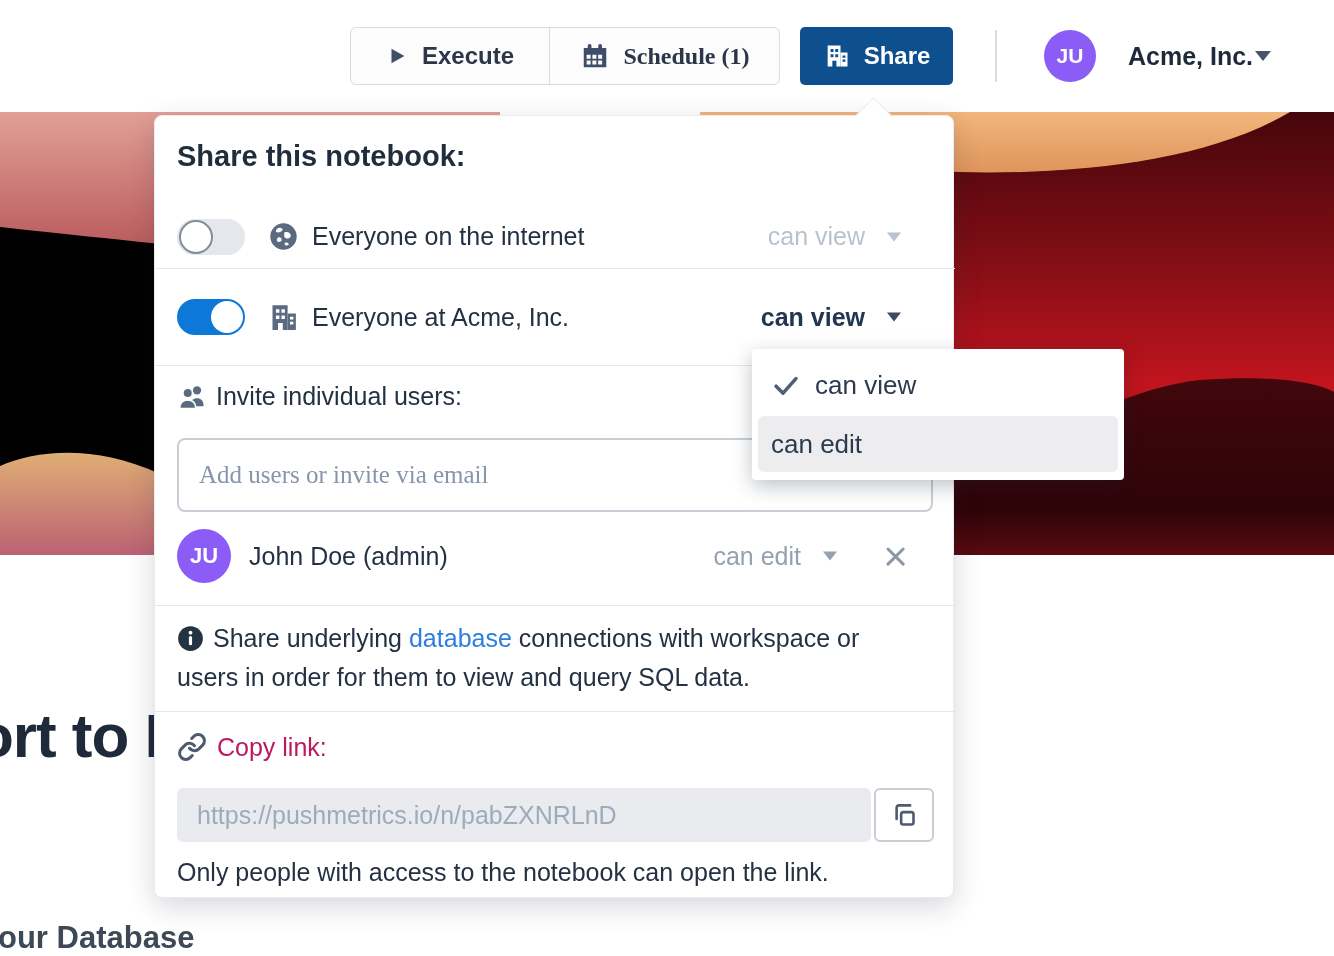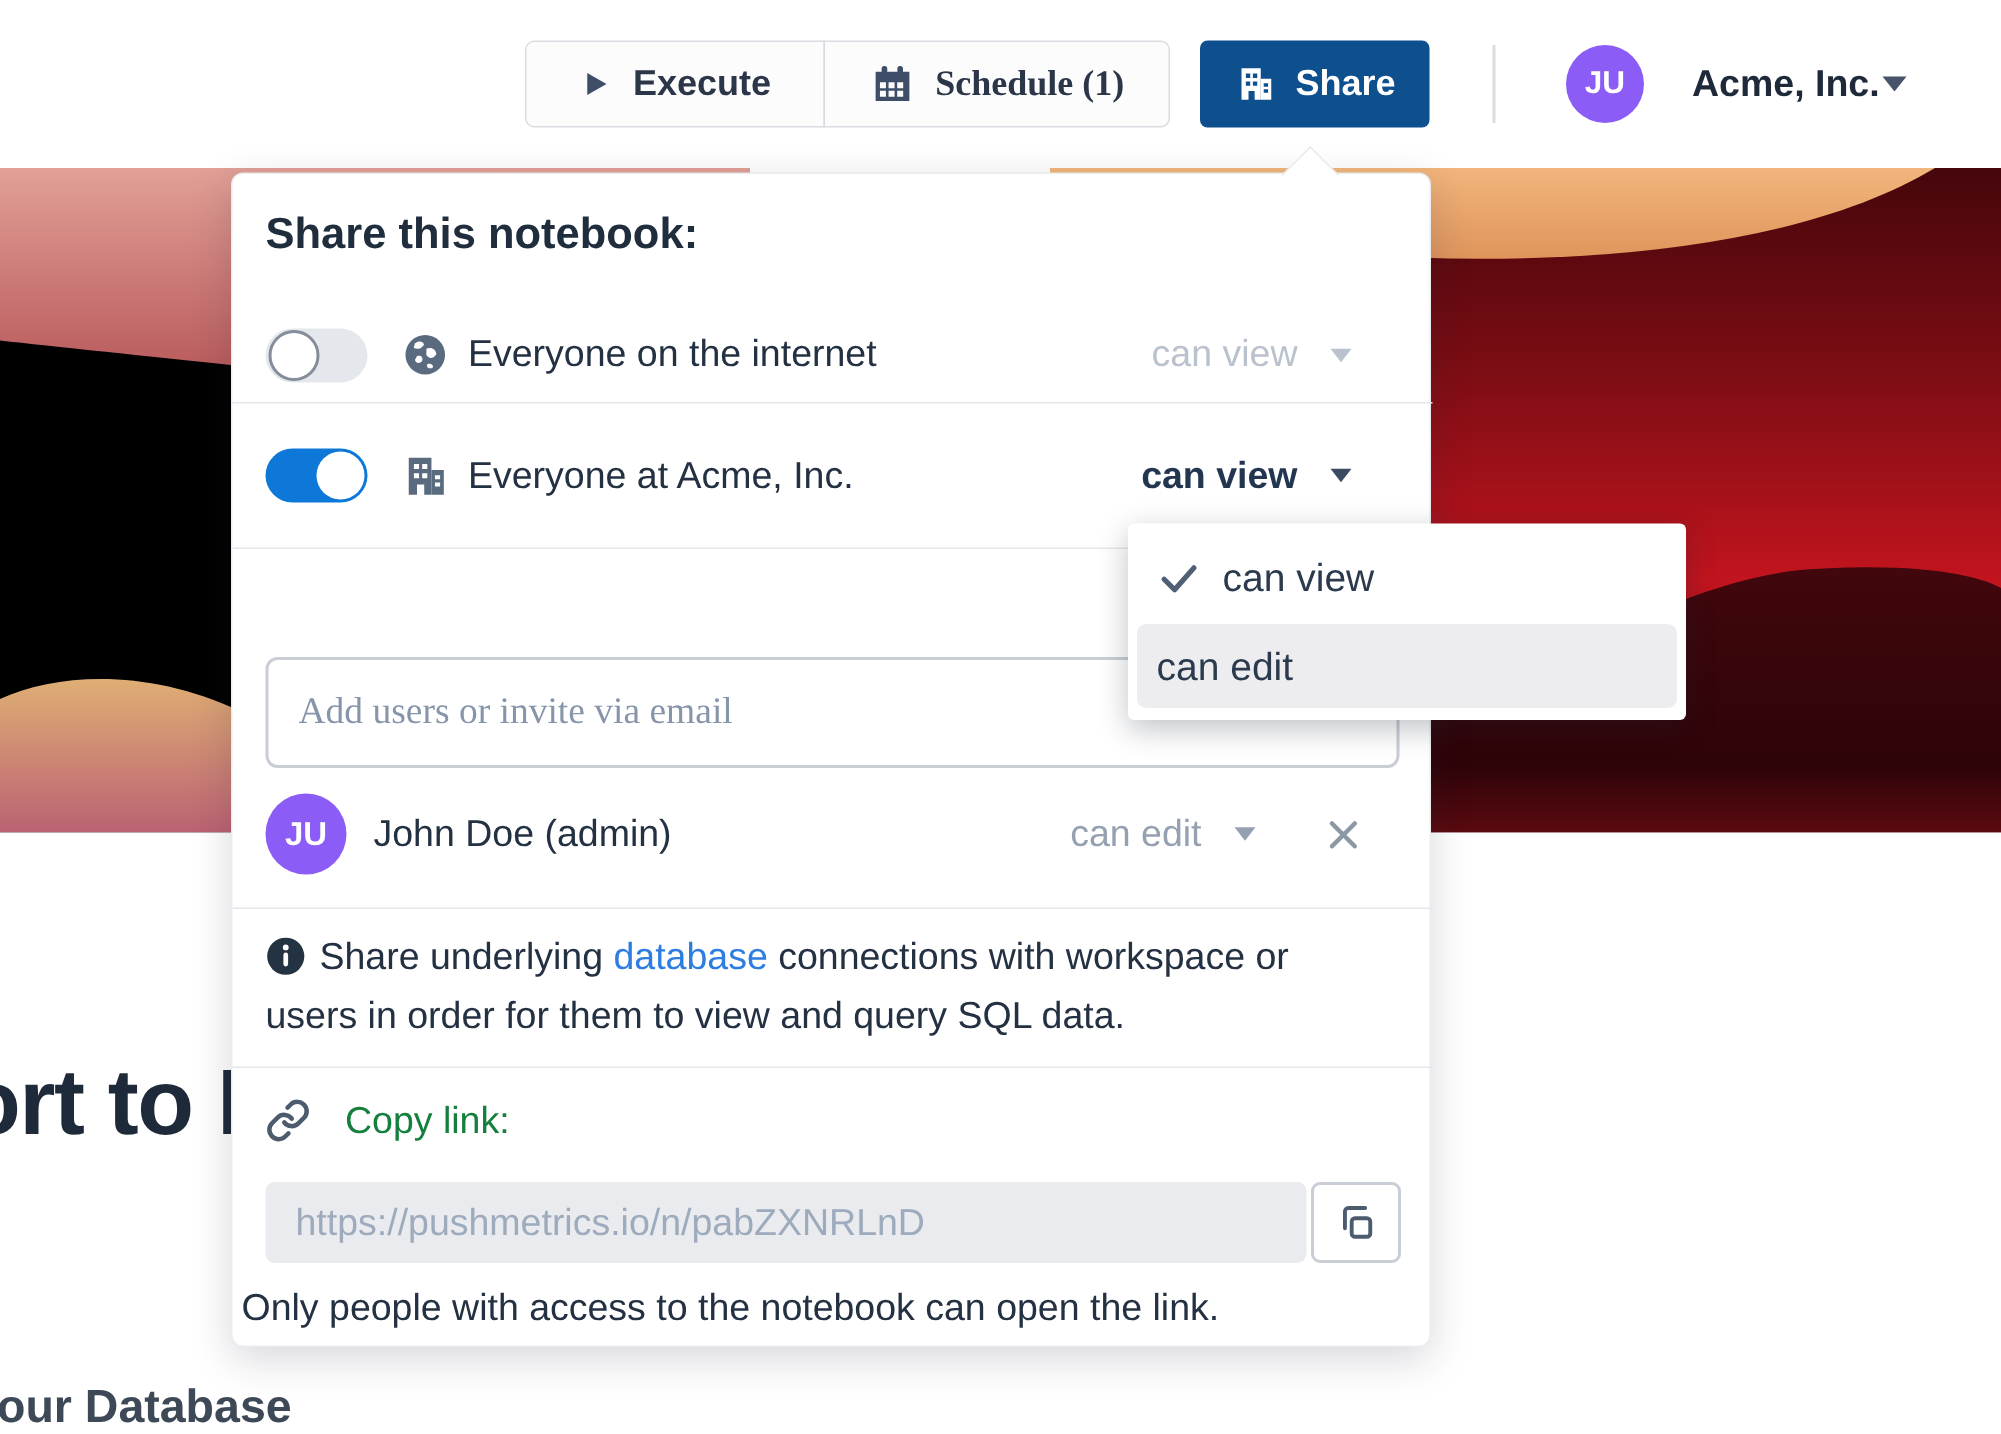--- a/index.html
+++ b/index.html
@@ -71,29 +71,29 @@
   .member-name{margin-left:18px;font-size:25px;color:#243142;}
   .member-perm{color:#95a1b0;}
   .member-caret{color:#95a1b0;}
   .x-btn{margin-left:42px;display:inline-flex;color:#8d98a6;cursor:pointer;}
 
   .info-p{left:22px;top:503px;width:722px;font-size:25px;line-height:39px;color:#243142;margin:0;}
   .info-ic{display:inline-flex;vertical-align:-5px;margin-right:9px;}
   .db-link{color:#2e7de0;text-decoration:none;cursor:pointer;}
 
   .copylink-row{left:22px;top:612px;height:38px;display:flex;align-items:center;}
-  .copylink-label{margin-left:23px;font-size:25px;color:#15803d;}
+  .copylink-label{margin-left:10px;font-size:25px;color:#be185d;}
   .url-row{left:22px;top:672px;height:54px;display:flex;}
   .url-box{width:694px;height:54px;background:#e9ebee;border-radius:6px;display:flex;
            align-items:center;padding:0 20px;font-size:25px;color:#9dabbd;box-sizing:border-box;
            white-space:nowrap;overflow:hidden;}
   .copy-btn{width:60px;height:54px;margin-left:3px;background:#fff;border:2px solid #c9ced6;
             border-radius:6px;display:flex;align-items:center;justify-content:center;
             color:#4c5b6e;box-sizing:border-box;cursor:pointer;}
-  .link-note{left:6px;top:742px;font-size:25px;color:#243142;white-space:nowrap;}
+  .link-note{left:22px;top:742px;font-size:25px;color:#243142;white-space:nowrap;}
 
   
   .menu{left:752px;top:349px;width:372px;background:#fff;border-radius:4px;
         box-shadow:0 6px 20px rgba(25,35,55,.28);z-index:40;padding:5px 0 8px 0;box-sizing:border-box;}
   .menu-item1{height:62px;display:flex;align-items:center;padding-left:20px;font-size:26px;
               color:#2c3a4e;cursor:pointer;}
   .menu-item1 .lbl{margin-left:15px;}
   .menu-item2{margin:0 6px;height:56px;background:#ededf0;border-radius:6px;display:flex;
               align-items:center;padding-left:13px;font-size:26px;color:#2c3a4e;cursor:pointer;}
 </style>
@@ -239,20 +239,31 @@
       <span class="perm perm-strong">can view</span>
       <span class="caret-sm" style="color:#3c4b61;">
         <svg width="18" height="12" viewBox="0 0 18 12" fill="currentColor">
             <path d="M2 1.5 L16 1.5 L9 10.5 Z"></path>
           </svg>
       </span>
     </div>
 
     <div class="abs hr" style="top:249px;"></div>
 
+    <div class="abs invite-row">
+      <span class="slate" style="display:inline-flex;">
+        <svg width="31" height="31" viewBox="0 0 24 24" fill="currentColor">
+          <circle cx="15.5" cy="7.2" r="3.2"></circle>
+          <path d="M10.5 18.5 c0-3.2 2.1-5.2 5-5.2 s5 2 5 5.2 v1 h-10 z"></path>
+          <circle cx="8.3" cy="9.2" r="3.7" stroke="#fff" stroke-width="1.2"></circle>
+          <path d="M2.2 20.5 c0-3.6 2.6-5.9 6.1-5.9 s6.1 2.3 6.1 5.9 v0.8 h-12.2 z" stroke="#fff" stroke-width="1.2"></path>
+        </svg>
+      </span>
+      <span class="invite-label">Invite individual users:</span>
+    </div>
 
     <input class="abs invite-input" type="text" placeholder="Add users or invite via email" style="">
 
     <div class="abs member-row">
       <div class="avatar avatar-member">JU</div>
       <span class="member-name">John Doe (admin)</span>
       <span class="spacer"></span>
       <span class="perm member-perm">can edit</span>
       <span class="caret-sm member-caret">
         <svg width="18" height="12" viewBox="0 0 18 12" fill="currentColor">

